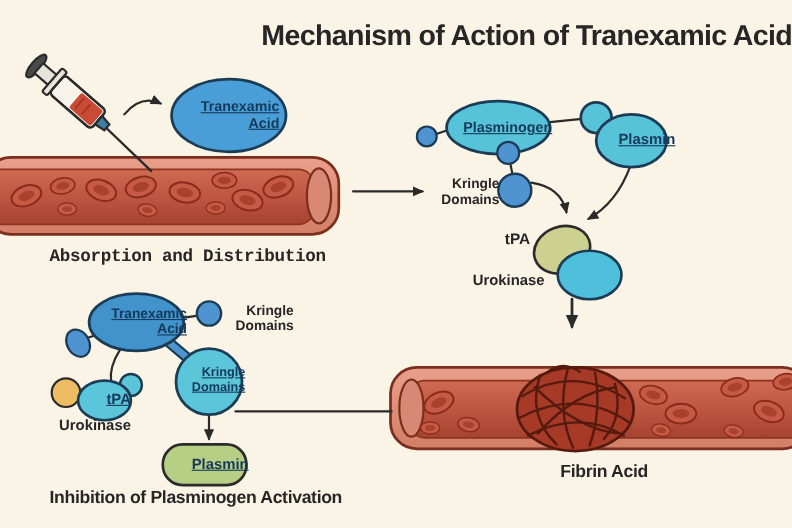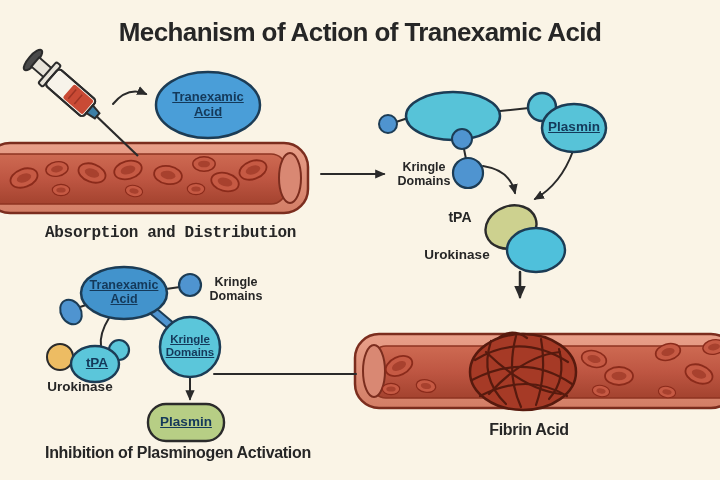--- a/index.html
+++ b/index.html
@@ -9,21 +9,21 @@
     --clot:#A63A26; --clot-line:#571A0E; --olive:#CDD18F; --green:#B7CE85;
     --orange:#EDBC63; --drug-blue:#4A9ED8; --drug-blue-2:#4293CC;
   }
   html,body{margin:0;padding:0;}
   #canvas{
     position:relative; width:720px; height:480px; overflow:hidden;
     background:var(--background);
     font-family:"Liberation Sans", sans-serif;
   }
   svg.art{position:absolute;left:0;top:0;}
-  .lbl{position:absolute; font-weight:700; color:var(--ink); text-align:center;}
+  .lbl{position:absolute; font-weight:700; color:var(--ink); text-align:right;}
   .title{left:0; right:0; top:17px; font-size:26px; letter-spacing:-0.6px;}
   .heading{font-size:16px; letter-spacing:-0.3px; line-height:1.05; white-space:nowrap;}
   .mol{color:var(--molecule-text); line-height:1.12;text-decoration:underline;}
   
   .f-cyan{fill:var(--cyan);} .f-blue{fill:var(--blue);}
   .f-olive{fill:var(--olive);} .f-green{fill:var(--green);} .f-orange{fill:var(--orange);}
   .f-drug{fill:var(--drug-blue);} .f-drug2{fill:var(--drug-blue-2);}
   .s-navy{stroke:var(--navy-outline);} .s-ink{stroke:#2B2B2B;}
   .ln{stroke:#2A2A2A; stroke-width:2; fill:none; stroke-linecap:round;}
 </style>
@@ -162,20 +162,21 @@
     </g>
   </svg>
 
   <div class="lbl title">Mechanism of Action of Tranexamic Acid</div>
 
   <div class="lbl heading" style="left:45px; top:225px;font-family:Liberation Mono, monospace;">Absorption and Distribution</div>
   <div class="lbl heading" style="left:469px; top:422px; width:120px;">Fibrin Acid</div>
   <div class="lbl heading" style="left:45px; top:445px;">Inhibition of Plasminogen Activation</div>
 
   <div class="lbl mol" style="left:162px; top:90px; width:92px; font-size:13px;">Tranexamic Acid</div>
+  <div class="lbl mol" style="left:404px; top:109px; width:98px; font-size:13px;">Plasminogen</div>
   <div class="lbl mol" style="left:534px; top:119px; width:80px; font-size:13.5px;">Plasmin</div>
   <div class="lbl" style="left:394px; top:160px; width:60px; font-size:12.5px; line-height:1.12;">Kringle Domains</div>
   <div class="lbl" style="left:438px; top:209px; width:44px; font-size:14px;">tPA</div>
   <div class="lbl" style="left:419px; top:247px; width:76px; font-size:13.5px;">Urokinase</div>
 
   <div class="lbl mol" style="left:78px; top:278px; width:92px; font-size:12.5px;">Tranexamic Acid</div>
   <div class="lbl" style="left:205px; top:275px; width:62px; font-size:12.5px; line-height:1.12;">Kringle Domains</div>
   <div class="lbl mol" style="left:157px; top:333px; width:66px; font-size:11.5px;">Kringle Domains</div>
   <div class="lbl mol" style="left:75px; top:355px; width:44px; font-size:13.5px;">tPA</div>
   <div class="lbl" style="left:41px; top:379px; width:78px; font-size:13.5px;">Urokinase</div>

